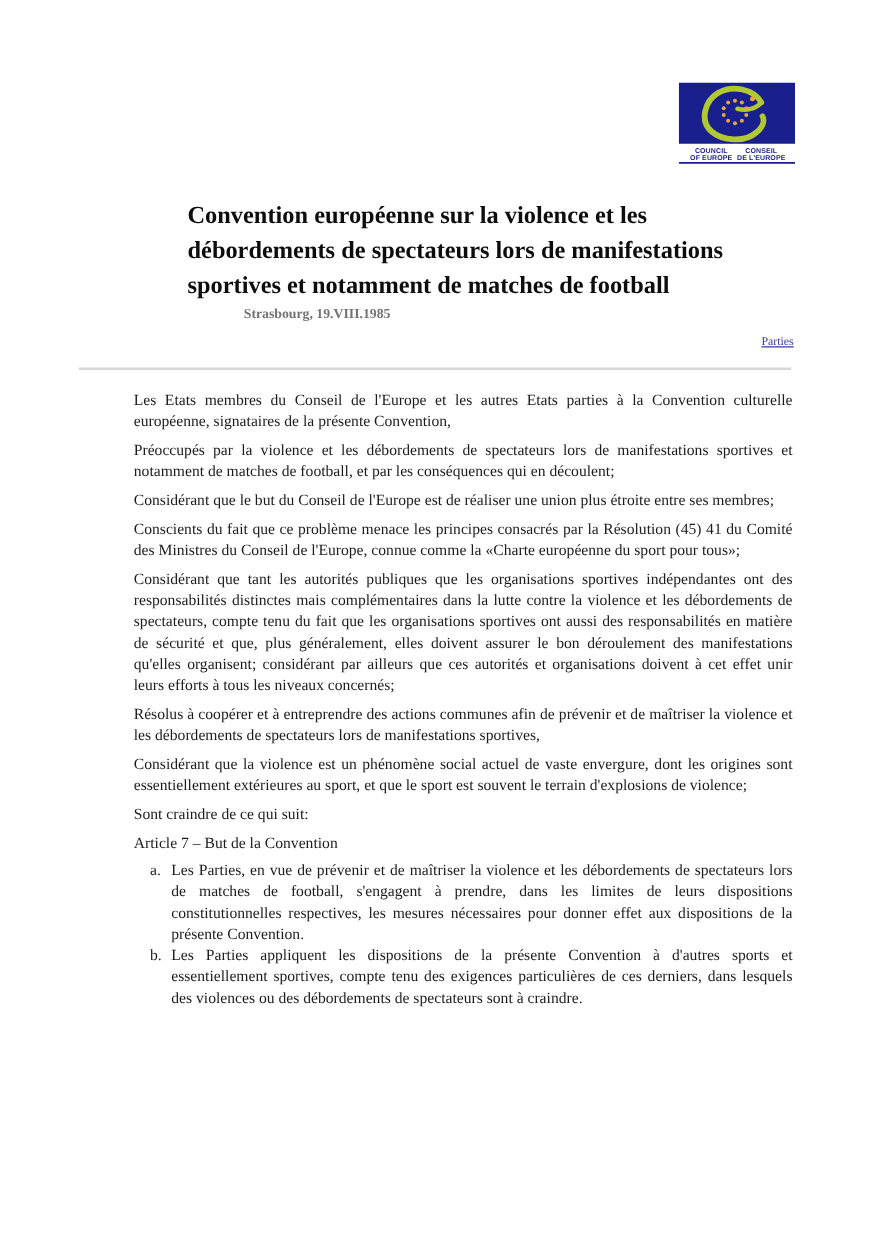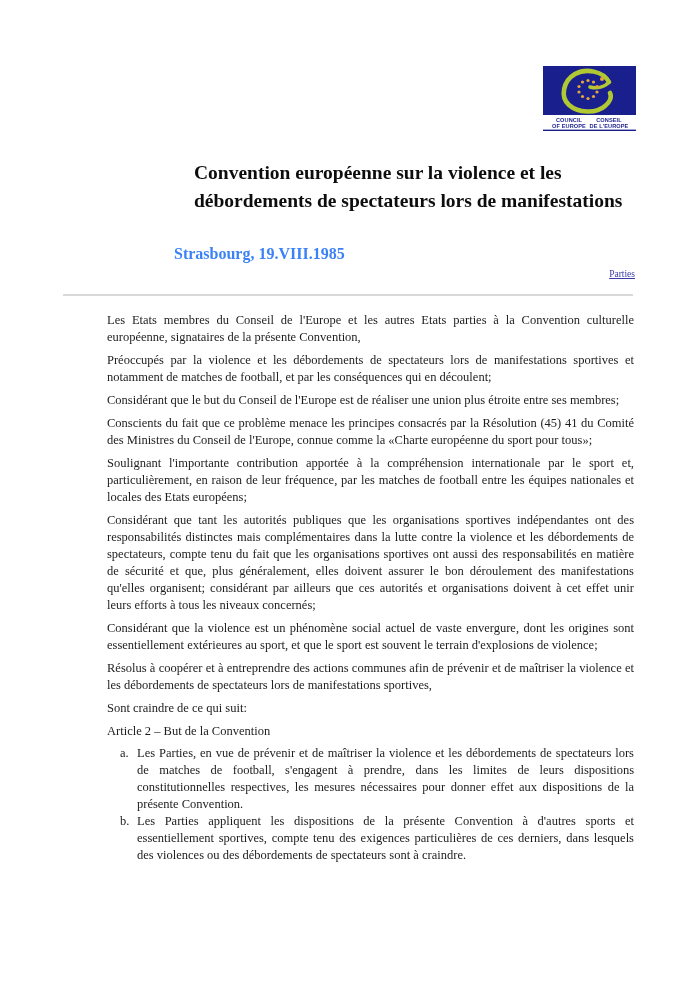--- a/index.html
+++ b/index.html
@@ -12,27 +12,27 @@
   }
   .page { position:relative; width:700px; height:991px; background:#ffffff; }
 
   
   .logo { position:absolute; left:543px; top:66px; width:93px; height:66px; }
   .logo svg { display:block; }
 
   
   .title {
     position:absolute; left:150px; top:146px; width:495px;
-    font-size:19.5px; font-weight:bold; line-height:28px; color:#0d0d0d;margin-left:44px;
+    font-size:19.5px; font-weight:bold; line-height:28px; color:#0d0d0d;
   }
   .title .tline { display:block; }
 
   .subtitle {
-    position:absolute; left:174px; top:245px;
-    font-size:16px; font-weight:bold; color:#3b82f6;
+    position:absolute; left:195px; top:245px;
+    font-size:11px; font-weight:bold; color:#737373;
   }
 
   .lang {
     position:absolute; right:65px; top:269px;
     font-size:9.5px;
   }
   .lang a { color:#3a3aa8; text-decoration:underline; cursor:pointer; }
 
   .rule {
     position:absolute; left:63px; top:294px; width:570px; height:2px;
@@ -84,41 +84,41 @@
         <text x="66" y="56">CONSEIL</text>
         <text x="66" y="62">DE L'EUROPE</text>
       </g>
       <rect x="0" y="63.6" width="93" height="1.4" fill="#1a1f8e"></rect>
     </svg>
   </div>
 
   <h1 class="title">
     <span class="tline">Convention européenne sur la violence et les</span>
     <span class="tline">débordements de spectateurs lors de manifestations</span>
+    <span class="tline">sportives et notamment de matches de football</span>
   </h1>
 
   <div class="subtitle">Strasbourg, 19.VIII.1985</div>
 
   <div class="lang">
     <a>Parties</a>
   </div>
 
   <div class="rule"></div>
 
   <div class="content">
     <p>Les Etats membres du Conseil de l'Europe et les autres Etats parties à la Convention culturelle européenne, signataires de la présente Convention,</p>
     <p>Préoccupés par la violence et les débordements de spectateurs lors de manifestations sportives et notamment de matches de football, et par les conséquences qui en découlent;</p>
     <p>Considérant que le but du Conseil de l'Europe est de réaliser une union plus étroite entre ses membres;</p>
     <p>Conscients du fait que ce problème menace les principes consacrés par la Résolution (45) 41 du Comité des Ministres du Conseil de l'Europe, connue comme la «Charte européenne du sport pour tous»;</p>
-    <p>Soulignant l'importante contribution apportée à la compréhension internationale par le sport et, particulièrement, en raison de leur fréquence, par les matches de football entre les équipes nationales et locales des Etats européens;</p>
     <p>Considérant que tant les autorités publiques que les organisations sportives indépendantes ont des responsabilités distinctes mais complémentaires dans la lutte contre la violence et les débordements de spectateurs, compte tenu du fait que les organisations sportives ont aussi des responsabilités en matière de sécurité et que, plus généralement, elles doivent assurer le bon déroulement des manifestations qu'elles organisent; considérant par ailleurs que ces autorités et organisations doivent à cet effet unir leurs efforts à tous les niveaux concernés;</p>
+    <p>Résolus à coopérer et à entreprendre des actions communes afin de prévenir et de maîtriser la violence et les débordements de spectateurs lors de manifestations sportives,</p>
     <p>Considérant que la violence est un phénomène social actuel de vaste envergure, dont les origines sont essentiellement extérieures au sport, et que le sport est souvent le terrain d'explosions de violence;</p>
-    <p>Résolus à coopérer et à entreprendre des actions communes afin de prévenir et de maîtriser la violence et les débordements de spectateurs lors de manifestations sportives,</p>
     <p>Sont craindre de ce qui suit:</p>
-    <p class="article-heading">Article 2 – But de la Convention</p>
+    <p class="article-heading">Article 7 – But de la Convention</p>
 
     <div class="alpha-list">
       <div class="list-item">
         <span class="marker">a.</span>
         <span class="li-text">Les Parties, en vue de prévenir et de maîtriser la violence et les débordements de spectateurs lors de matches de football, s'engagent à prendre, dans les limites de leurs dispositions constitutionnelles respectives, les mesures nécessaires pour donner effet aux dispositions de la présente Convention.</span>
       </div>
       <div class="list-item">
         <span class="marker">b.</span>
         <span class="li-text">Les Parties appliquent les dispositions de la présente Convention à d'autres sports et essentiellement sportives, compte tenu des exigences particulières de ces derniers, dans lesquels des violences ou des débordements de spectateurs sont à craindre.</span>
       </div>

